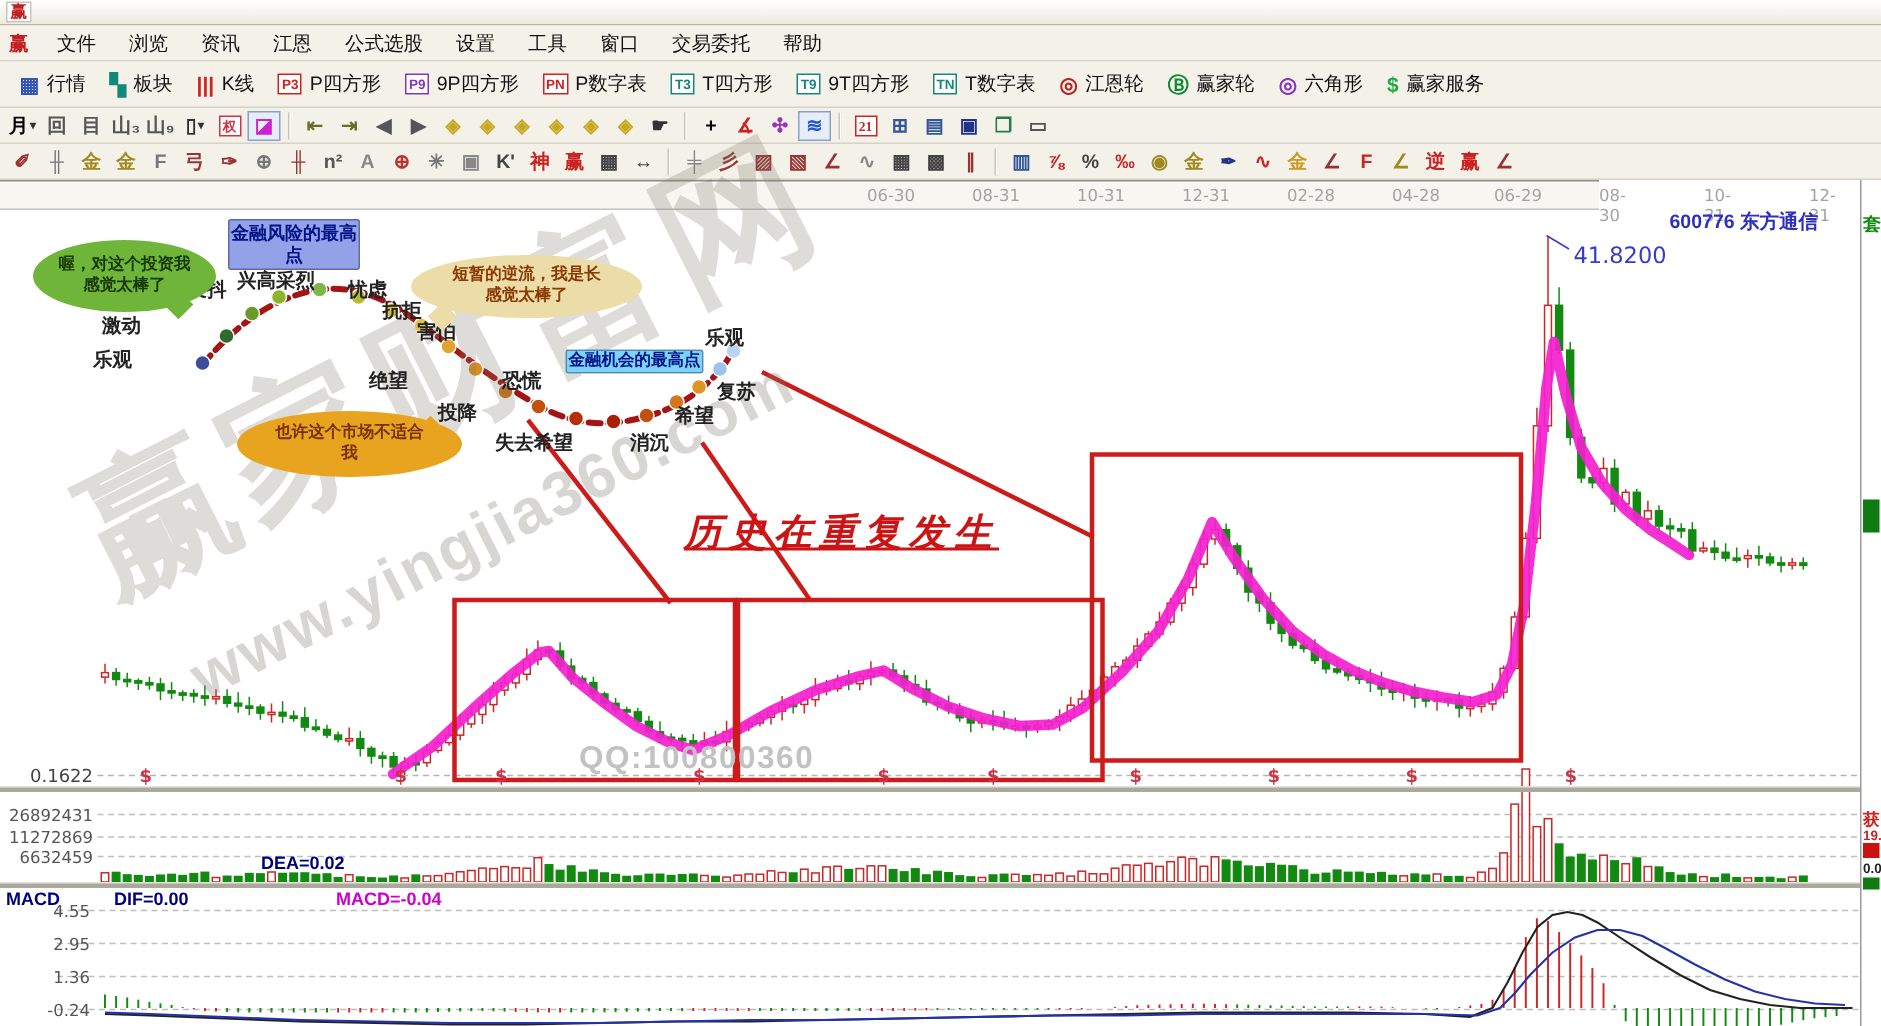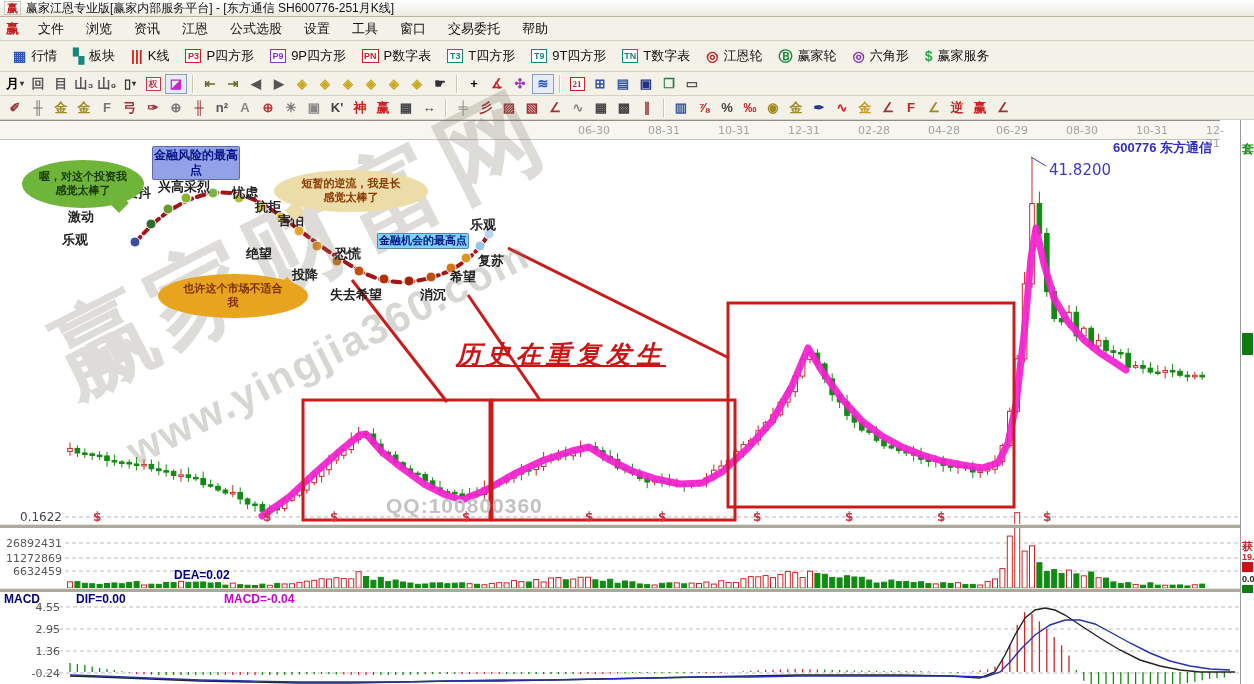--- a/index.html
+++ b/index.html
@@ -18,21 +18,21 @@
   .gly{font-size:14px;font-weight:bold;line-height:14px;}
   .tb2,.tb3{height:24px;padding:0 4px;gap:1px;font-size:13px;}
   .ibtn{box-sizing:border-box;min-width:22px;height:20px;display:flex;align-items:center;justify-content:center;border:1px solid transparent;font-size:13px;font-weight:bold;gap:1px;}
   .ibtn.dis{color:#b8b6ac !important;}
   .ibtn.sel{border:1px solid #8aa0c8;background:#e7edf7;}
   .ibtn .bx{border:1px solid currentColor;font-size:9px;font-weight:bold;padding:0 2px;line-height:12px;background:#fff;}
   .sep{width:1px;height:18px;background:#c9c6b8;border-right:1px solid #fff;margin:0 4px;}
   .arrow{font-size:8px;color:#333;}
   
   .chart{position:absolute;left:0;top:120px;width:1254px;height:564px;background:#fff;}
-  .datebar{position:absolute;left:0;top:0;width:1220px;height:20px;background:#f7f6f1;border-top:1px solid #8d8d8d;border-bottom:1px solid #c2c2c2;box-sizing:border-box;}
+  .datebar{position:absolute;left:0;top:0;width:1066px;height:20px;background:#f7f6f1;border-top:1px solid #8d8d8d;border-bottom:1px solid #c2c2c2;box-sizing:border-box;}
   .date{position:absolute;top:3px;font-size:11px;color:#a3a3a3;font-family:"DejaVu Sans",sans-serif;}
   .abs{position:absolute;white-space:nowrap;}
   .blue13{font-size:13px;color:#2f2fbf;font-weight:bold;}
   .blue12{font-size:15px;color:#3a3ac8;font-family:"DejaVu Sans",sans-serif;}
   .gray12{font-size:12px;color:#444;font-family:"DejaVu Sans",sans-serif;}
   .gray11{font-size:11px;color:#555;font-family:"DejaVu Sans",sans-serif;}
   .ra{transform:translateX(-100%);}
   .navy12b{font-size:12px;font-weight:bold;color:#00007f;}
   .navy12{font-size:12px;color:#00007f;font-weight:bold;}
   .magenta12{font-size:12px;color:#cc00cc;font-weight:bold;}
@@ -49,21 +49,20 @@
   .rstrip{position:absolute;left:1240px;top:0;width:14px;height:564px;border-left:1px solid #9a9a9a;background:#fff;box-sizing:border-box;}
   .rstrip .abs{left:1px;font-weight:bold;}
   svg{position:absolute;left:0;top:0;}
 </style>
 </head>
 <body>
 
 <div class="app">
   <div class="titlebar">
     <span class="tlogo">赢</span>
-    <span>赢家江恩专业版[赢家内部服务平台] - [东方通信  SH600776-251月K线]</span>
   </div>
   <div class="menubar">
     <span class="mlogo">赢</span>
     <nav id="menu-items" style="display:flex;">
         <div class="menu-item">文件</div>
         <div class="menu-item">浏览</div>
         <div class="menu-item">资讯</div>
         <div class="menu-item">江恩</div>
         <div class="menu-item">公式选股</div>
         <div class="menu-item">设置</div>

